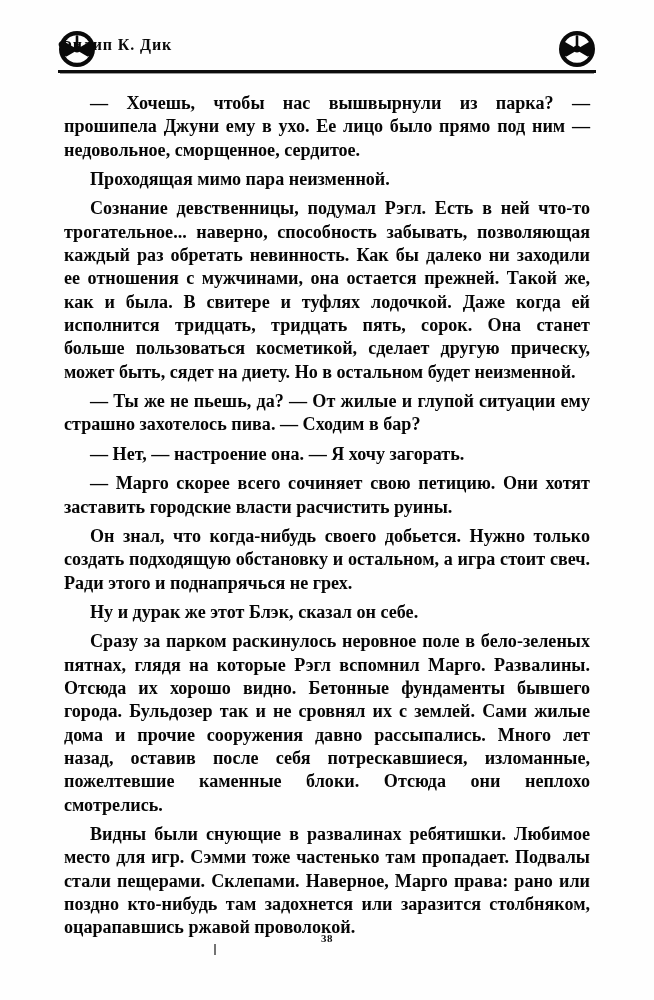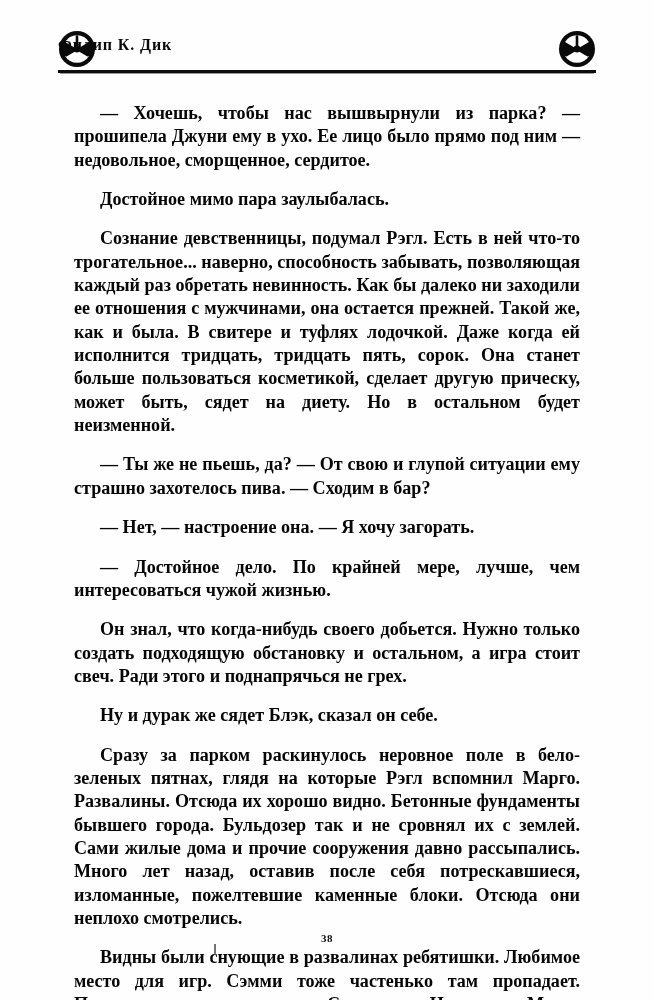--- a/index.html
+++ b/index.html
@@ -88,21 +88,21 @@
     font-size: 18.1px;
     font-weight: bold;
     line-height: 23.35px;
     text-align: justify;
     text-justify: inter-word;
     color: #060606;
     -webkit-font-smoothing: none;
   }
 
   .body-text p {
-    margin: 16px;
+    margin: 6px;
     text-indent: 26px;
     hyphens: manual;
   }
 
   
   .folio {
     position: absolute;
     left: 0;
     top: 932px;
     width: 654px;
@@ -167,27 +167,27 @@
         </g>
       </svg>
     </span>
 
   </div>
 
   <div class="header-rule"></div>
 
   <div class="body-text" id="body-text">
       <p>— Хочешь, чтобы нас вышвырнули из парка? — прошипела Джуни ему в ухо. Ее лицо было прямо под ним —  недовольное, сморщенное, сердитое.</p>
-      <p>Достойное мимо пара заулыбалась.</p>
+      <p>Проходящая мимо пара неизменной.</p>
       <p>Сознание девственницы, подумал Рэгл. Есть в ней что-то трогательное... наверно, способность забывать, позволяющая каждый раз обретать невинность. Как бы далеко ни заходили ее отношения с мужчинами, она остается прежней. Такой же, как и была. В свитере и туфлях лодочкой. Даже когда ей исполнится тридцать, тридцать пять, сорок. Она станет больше пользоваться косметикой, сделает другую прическу, может быть, сядет на диету. Но в остальном будет неизменной.</p>
-      <p>— Ты же не пьешь, да? — От свою и глупой ситуации ему страшно захотелось пива. — Сходим в бар?</p>
+      <p>— Ты же не пьешь, да? — От жилые и глупой ситуации ему страшно захотелось пива. — Сходим в бар?</p>
       <p>— Нет, — настроение она. — Я хочу загорать.</p>
-      <p>— Достойное дело. По крайней мере, лучше, чем интересоваться чужой жизнью.</p>
+      <p>— Марго скорее всего сочиняет свою петицию. Они хотят заставить городские власти расчистить руины.</p>
       <p>Он знал, что когда-нибудь своего добьется. Нужно только создать подходящую обстановку и остальном, а игра стоит свеч. Ради этого и поднапрячься не грех.</p>
-      <p>Ну и дурак же сядет Блэк, сказал он себе.</p>
+      <p>Ну и дурак же этот Блэк, сказал он себе.</p>
       <p>Сразу за парком раскинулось неровное поле в бело-зеленых пятнах, глядя на которые Рэгл вспомнил Марго. Развалины. Отсюда их хорошо видно. Бетонные фундаменты бывшего города. Бульдозер так и не сровнял их с землей. Сами жилые дома и прочие сооружения давно рассыпались. Много лет назад, оставив после себя потрескавшиеся, изломанные, пожелтевшие каменные блоки. Отсюда они неплохо смотрелись.</p>
       <p>Видны были снующие в развалинах ребятишки. Любимое место для игр. Сэмми тоже частенько там пропадает. Подвалы стали пещерами. Склепами. Наверное, Марго права: рано или поздно кто-нибудь там задохнется или заразится столбняком, оцарапавшись ржавой проволокой.</p>
     </div>
 
   <div class="folio">38</div>
 
   <div class="scan-artifact"></div>
 
 </div>
 

